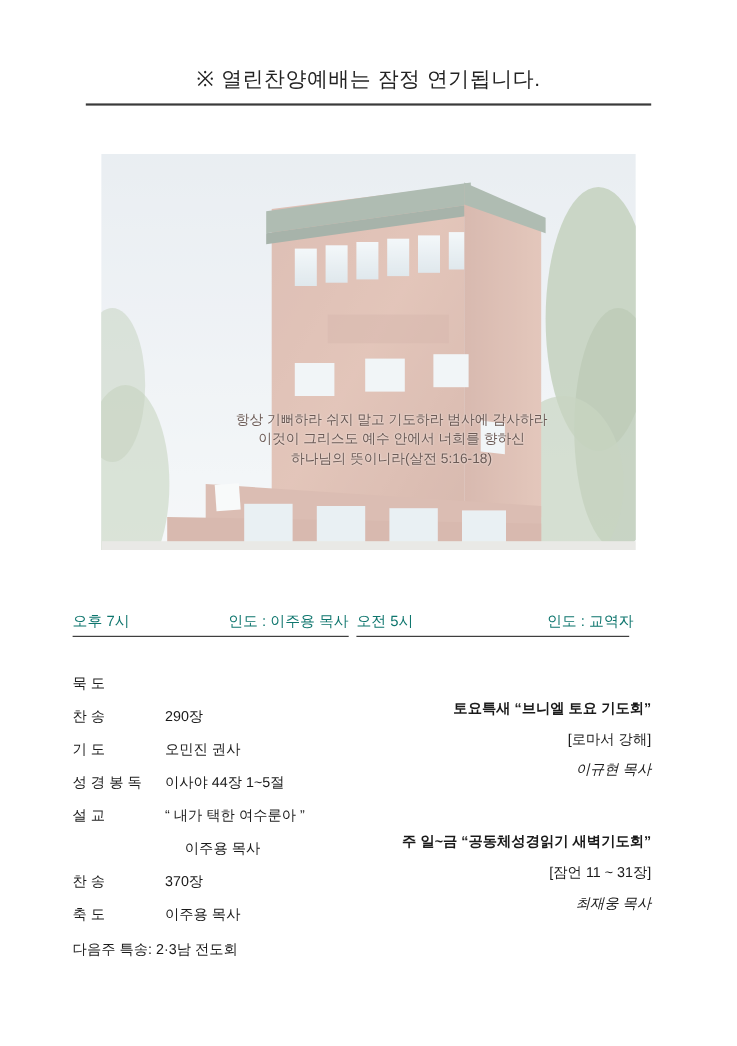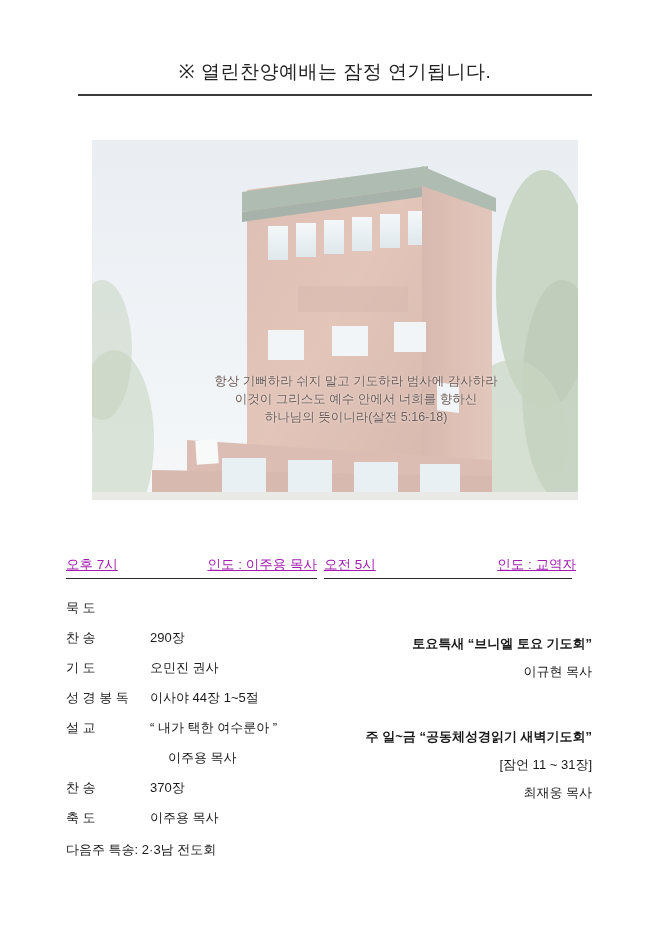--- a/index.html
+++ b/index.html
@@ -86,39 +86,38 @@
     position: absolute;
     top: 0;
   }
   .col-left { left: 66px; width: 270px; }
   .col-right { left: 324px; width: 268px; }
 
   .col-head {
     display: flex;
     align-items: baseline;
     font-size: 13.5px;
-    color: #a21caf;
+    color: #0f766e;
     padding-bottom: 4px;
-    text-decoration: underline;
   }
   .col-head .time { white-space: nowrap; }
   .col-head .leader { margin-left: auto; white-space: nowrap; }
   .col-left .col-head .leader { margin-right: 19px; }
   .col-right .col-head .leader { margin-right: 16px; }
 
   .head-underline {
     border-bottom: 1px solid #2b2b2b;
     width: 100%;
   }
   .col-left .head-underline { width: 251px; }
   .col-right .head-underline { width: 248px; }
 
   
   .order {
-    margin-top: 22px;
+    margin-top: 35px;
     font-size: 13px;
     line-height: 1;
   }
   .order-row {
     display: flex;
     align-items: baseline;
     margin-bottom: 17px;
   }
   .order-row .lbl {
     width: 84px;
@@ -147,20 +146,21 @@
   .block .title {
     font-weight: bold;
     margin-bottom: 15px;
     white-space: nowrap;
   }
   .block .sub {
     margin-bottom: 15px;
   }
   .block .person {
     margin-bottom: 0;
+    font-style: italic;
   }
   .block-1 { margin-top: 58px; }
   .block-2 { margin-top: 52px; }
 </style>
 </head>
 <body>
 
 <div class="notice">
   <span class="mark">※</span><span>열린찬양예배는 잠정 연기됩니다.</span>
 </div>
@@ -291,20 +291,21 @@
 
   <div class="col col-right">
     <div class="col-head">
       <span class="time">오전 5시</span>
       <span class="leader">인도 : 교역자</span>
     </div>
     <div class="head-underline"></div>
 
     <div class="block block-1">
       <div class="title">토요특새   “브니엘 토요 기도회”</div>
+      <div class="sub">[로마서 강해]</div>
       <div class="person">이규현 목사</div>
     </div>
 
     <div class="block block-2">
       <div class="title">주 일~금  “공동체성경읽기 새벽기도회”</div>
       <div class="sub">[잠언 11 ~ 31장]</div>
       <div class="person">최재웅 목사</div>
     </div>
   </div>
 

